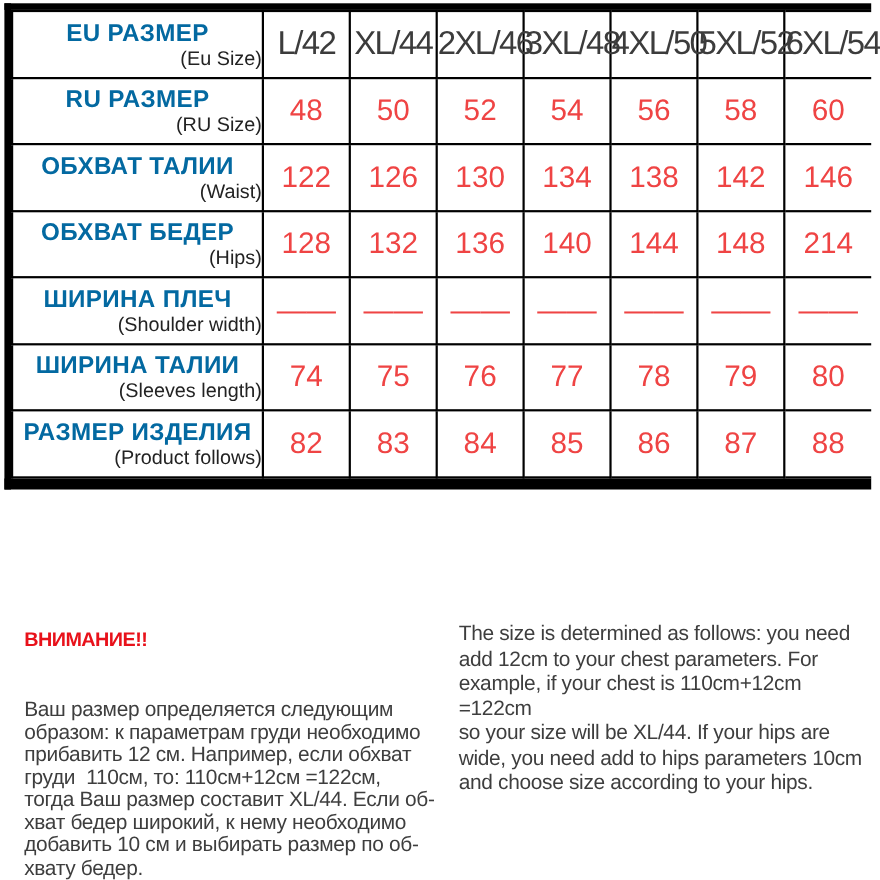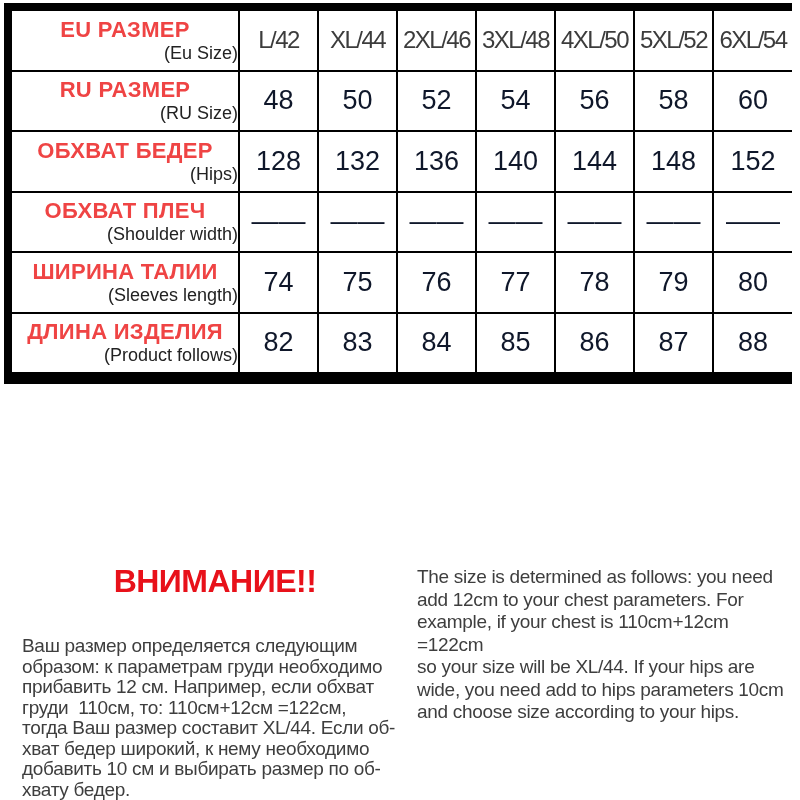--- a/index.html
+++ b/index.html
@@ -15,36 +15,35 @@
   }
   table.size-table { border-collapse:collapse; width:100%; table-layout:fixed; }
   col.label-col { width:228px; }
   .size-table th, .size-table td {
     border:2px solid #000; text-align:center; vertical-align:middle; padding:0;
   }
   .size-table td:last-child { border-right:none; }
   .size-table tr { height:60.5px; }
   .size-table th { background:#fff; }
   .row-label-ru {
-    font-size:22px; font-weight:bold; color:#ef4444; letter-spacing:0.3px; line-height:26px;
+    font-size:22px; font-weight:bold; color:#0369a1; letter-spacing:0.3px; line-height:26px;
   }
   .row-label-en {
     font-size:18px; font-weight:normal; color:#222; line-height:21px;text-align:right;
   }
-  td.val { font-size:27px; color:#0f172a; }
-  td.size-val { font-size:24px; letter-spacing:-1.5px; color:#3c3c3c; }
+  td.val { font-size:27px; color:#ef4444; }
+  td.size-val { font-size:30px; letter-spacing:-1.5px; color:#3c3c3c; }
 
   
   .note { position:absolute; top:566px; }
   .note-left  { left:22px;  width:386px; }
   .note-right { left:417px; width:376px; }
   .note-heading {
-    margin:0 0 9px 0; font-size:32px; font-weight:bold; line-height:30px;
+    margin:0 0 9px 0; font-size:18px; font-weight:bold; line-height:30px;
     letter-spacing:-0.5px;
-    text-align:center;
   }
   .note-body {
     white-space:pre-wrap; color:#3e3e3e;
   }
   .note-body-ru { font-size:19px; line-height:20.5px; letter-spacing:-0.3px;margin-top:40px; }
   .note-body-en { font-size:19px; line-height:22.5px; letter-spacing:-0.3px; }
 </style>
 </head>
 <body>
 
@@ -84,34 +83,47 @@
             <td class="val">48</td>
             <td class="val">50</td>
             <td class="val">52</td>
             <td class="val">54</td>
             <td class="val">56</td>
             <td class="val">58</td>
             <td class="val">60</td>
           </tr>
           <tr>
             <th>
+              <div class="row-label-ru">ОБХВАТ ТАЛИИ</div>
+              <div class="row-label-en">(Waist)</div>
+            </th>
+            <td class="val">122</td>
+            <td class="val">126</td>
+            <td class="val">130</td>
+            <td class="val">134</td>
+            <td class="val">138</td>
+            <td class="val">142</td>
+            <td class="val">146</td>
+          </tr>
+          <tr>
+            <th>
               <div class="row-label-ru">ОБХВАТ БЕДЕР</div>
               <div class="row-label-en">(Hips)</div>
             </th>
             <td class="val">128</td>
             <td class="val">132</td>
             <td class="val">136</td>
             <td class="val">140</td>
             <td class="val">144</td>
             <td class="val">148</td>
-            <td class="val">152</td>
+            <td class="val">214</td>
           </tr>
           <tr>
             <th>
-              <div class="row-label-ru">ОБХВАТ ПЛЕЧ</div>
+              <div class="row-label-ru">ШИРИНА ПЛЕЧ</div>
               <div class="row-label-en">(Shoulder width)</div>
             </th>
             <td class="val">——</td>
             <td class="val">——</td>
             <td class="val">——</td>
             <td class="val">——</td>
             <td class="val">——</td>
             <td class="val">——</td>
             <td class="val">——</td>
           </tr>
@@ -123,21 +135,21 @@
             <td class="val">74</td>
             <td class="val">75</td>
             <td class="val">76</td>
             <td class="val">77</td>
             <td class="val">78</td>
             <td class="val">79</td>
             <td class="val">80</td>
           </tr>
           <tr>
             <th>
-              <div class="row-label-ru">ДЛИНА ИЗДЕЛИЯ</div>
+              <div class="row-label-ru">РАЗМЕР ИЗДЕЛИЯ</div>
               <div class="row-label-en">(Product follows)</div>
             </th>
             <td class="val">82</td>
             <td class="val">83</td>
             <td class="val">84</td>
             <td class="val">85</td>
             <td class="val">86</td>
             <td class="val">87</td>
             <td class="val">88</td>
           </tr>

